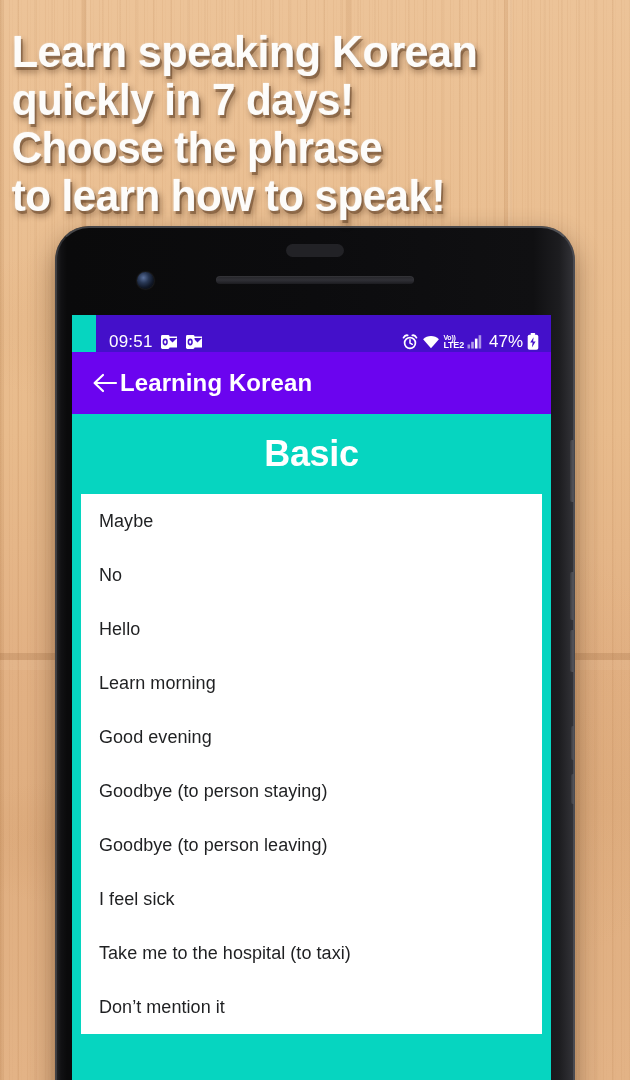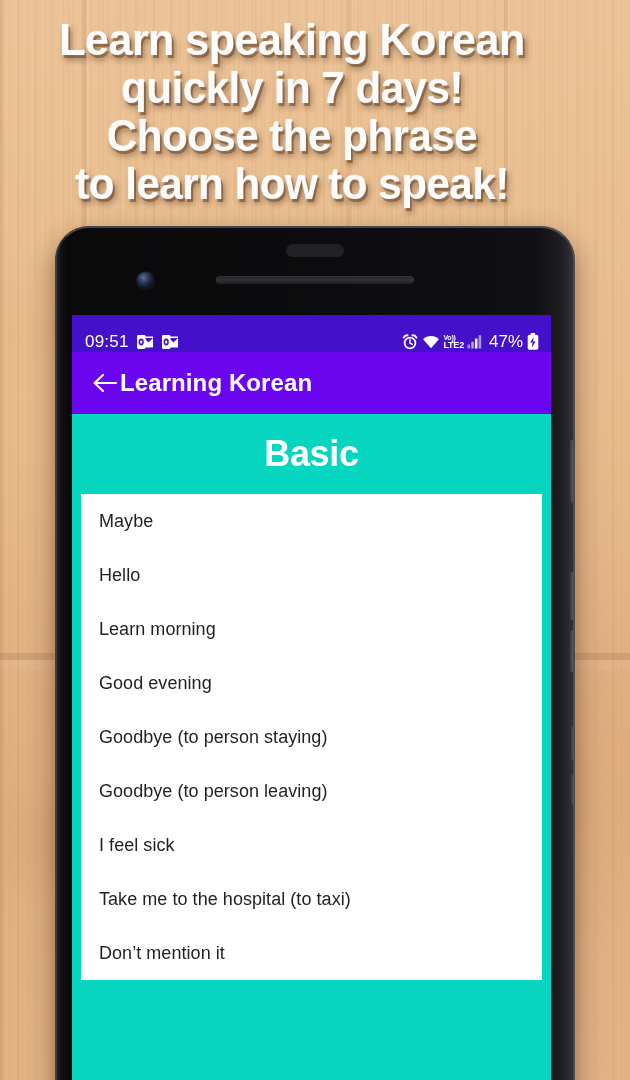--- a/index.html
+++ b/index.html
@@ -58,24 +58,23 @@
     inset: 0;
     background:
       radial-gradient(ellipse 240px 120px at 18% 30%, rgba(190,128,70,0.10), rgba(0,0,0,0) 70%),
       radial-gradient(ellipse 200px 300px at 88% 70%, rgba(190,128,70,0.10), rgba(0,0,0,0) 70%),
       radial-gradient(ellipse 150px 90px at 10% 78%, rgba(175,112,58,0.10), rgba(0,0,0,0) 70%);
   }
 
   
   #headline {
     position: absolute;
-    top: 16px;
+    top: 28px;
     left: 0;
     width: 584px;
-    text-align: center;
     z-index: 30;
     pointer-events: none;
   }
   #headline .line {
     display: block;
     color: #fdfcfa;
     font-family: "Liberation Sans Narrow", "Liberation Sans", "DejaVu Sans", sans-serif;
     font-weight: bold;
     font-size: 44px;
     line-height: 48px;
@@ -184,20 +183,21 @@
 
   
   #status-bar {
     height: 37px;
     background: #4410ca;
     display: flex;
     align-items: center;
     justify-content: space-between;
     padding: 16px 12px 0 13px;
     color: #ffffff;
+    margin-left: 24px;
   }
   .sb-left { display: flex; align-items: center; gap: 8px; }
   #status-time {
     font-size: 17px;
     font-weight: normal;
     letter-spacing: 0.2px;
     color: #fff;
   }
   .sb-right {
     display: flex;
@@ -375,20 +375,23 @@
 
     <div id="section-header">
       <div id="section-title">Basic</div>
     </div>
 
     <div id="phrase-list">
       <div class="phrase-row">
         <span class="phrase-label">Maybe</span>
       </div>
       <div class="phrase-row">
+        <span class="phrase-label">No</span>
+      </div>
+      <div class="phrase-row">
         <span class="phrase-label">Hello</span>
       </div>
       <div class="phrase-row">
         <span class="phrase-label">Learn morning</span>
       </div>
       <div class="phrase-row">
         <span class="phrase-label">Good evening</span>
       </div>
       <div class="phrase-row">
         <span class="phrase-label">Goodbye (to person staying)</span>

